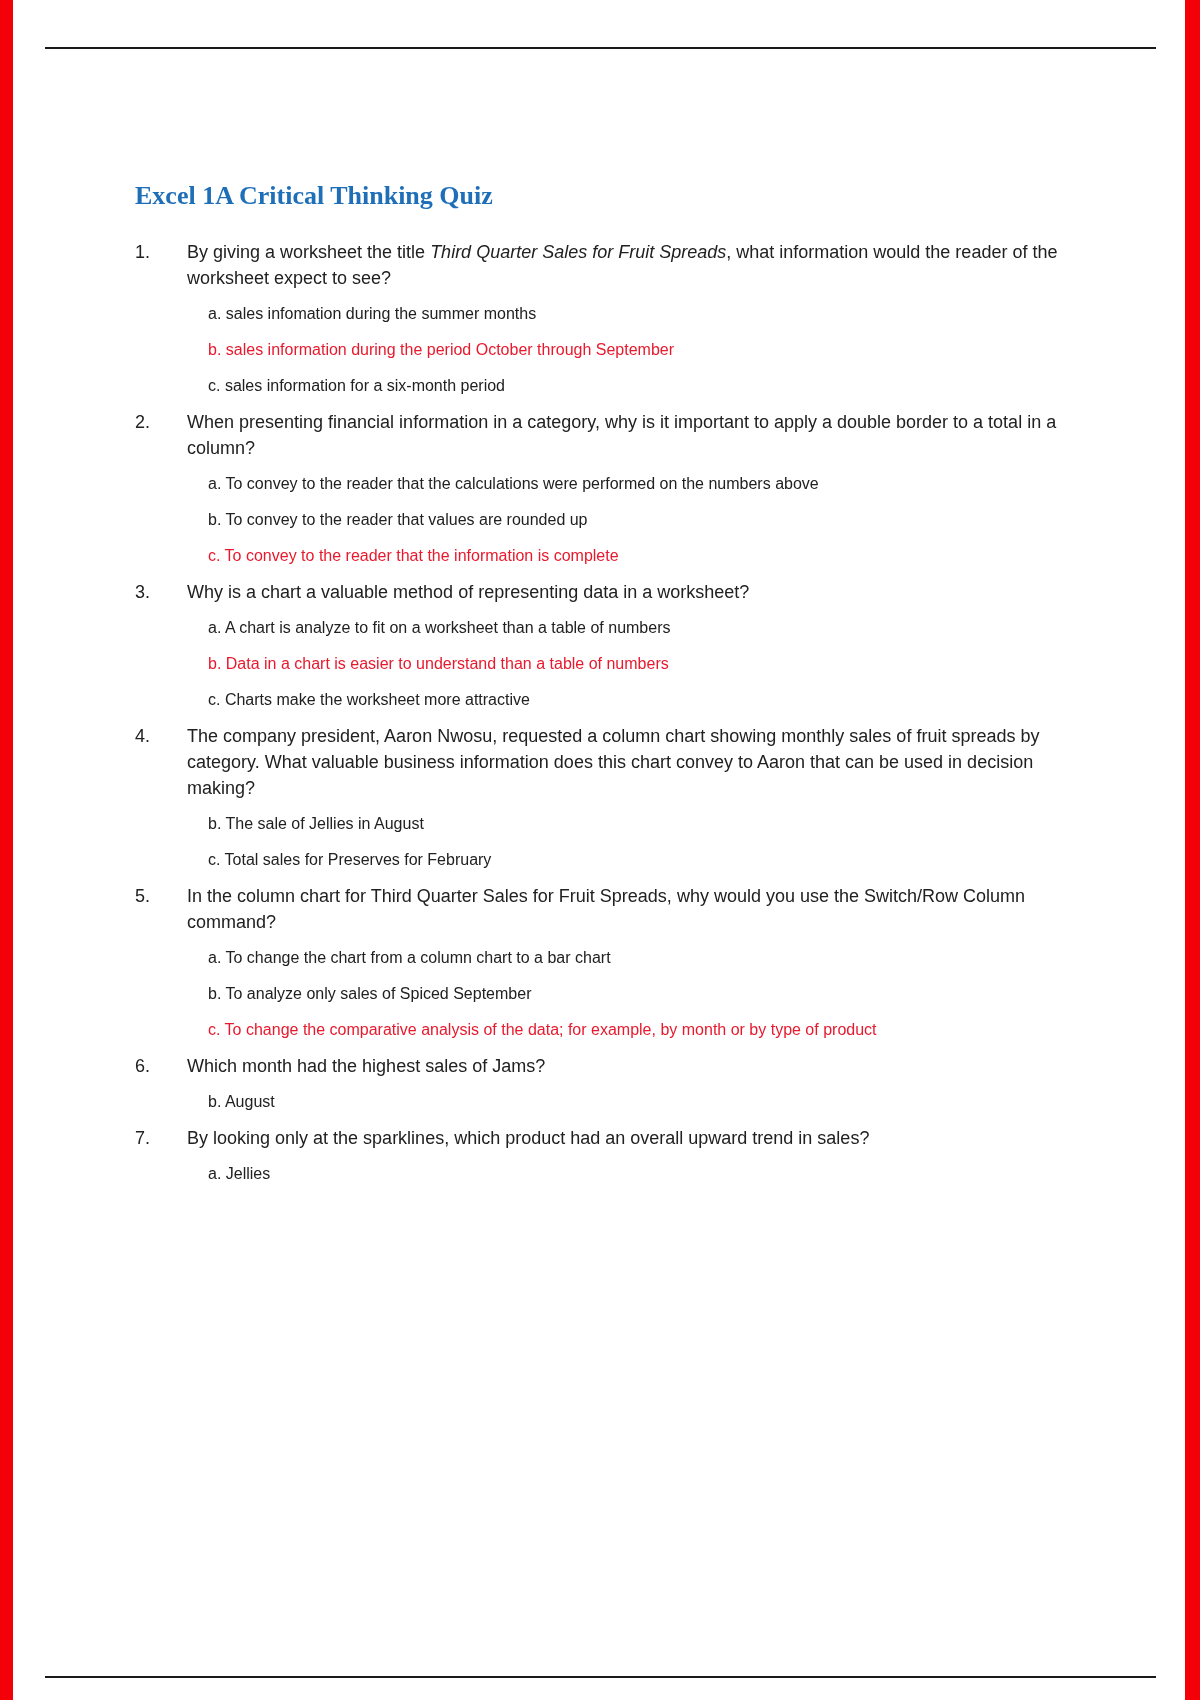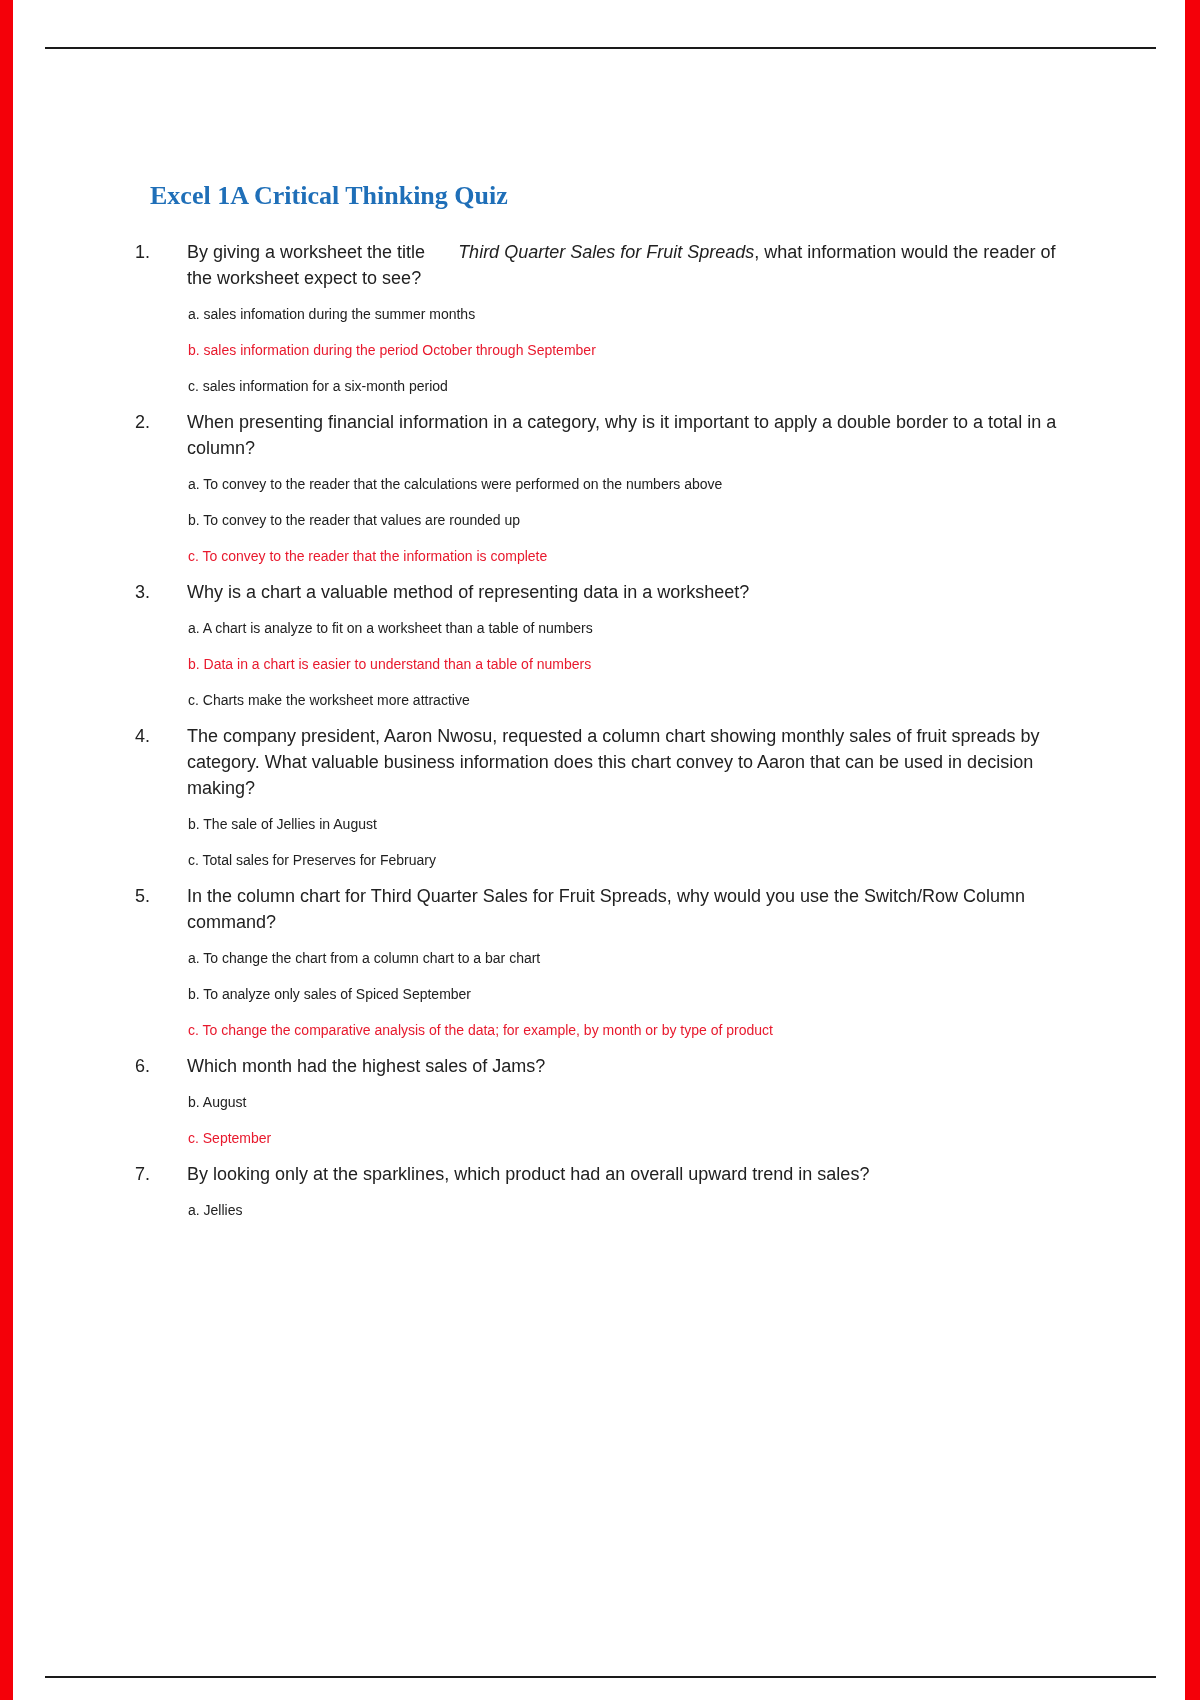--- a/index.html
+++ b/index.html
@@ -36,35 +36,35 @@
     left: 135px;
     width: 930px;
     padding-top: 180px;
   }
   .title {
     font-family: "Liberation Serif", serif;
     font-weight: bold;
     font-size: 26px;
     line-height: 32px;
     color: var(--title-blue, #1f6fb8);
-    margin: 0 0 27px 15px;
+    margin: 0 0 27px 0;
   }
   .question { margin-bottom: 2px; }
   .q-row {
     display: flex;
     font-size: 18px;
     line-height: 26px;
     margin-bottom: 10px;
   }
   .q-num { flex: none; width: 52px; }
   .q-text { flex: 1; }
-  .q-text em { font-style: italic; margin-left: 28px; }
+  .q-text em { font-style: italic; }
   .option {
-    margin-left: 53px;
-    font-size: 14px;
+    margin-left: 73px;
+    font-size: 16px;
     line-height: 26px;
     margin-bottom: 10px;
   }
   .option.correct { color: var(--correct-red, #e8192d); }
 </style>
 </head>
 <body>
 
 <div class="edge-bar left"></div>
 <div class="edge-bar right"></div>
@@ -123,21 +123,20 @@
     <div class="option">b. To analyze only sales of Spiced September</div>
     <div class="option correct">c. To change the comparative analysis of the data; for example, by month or by type of product</div>
   </div>
 
   <div class="question">
     <div class="q-row">
       <span class="q-num">6.</span>
       <span class="q-text">Which month had the highest sales of Jams?</span>
     </div>
     <div class="option">b. August</div>
-    <div class="option correct">c. September</div>
   </div>
 
   <div class="question">
     <div class="q-row">
       <span class="q-num">7.</span>
       <span class="q-text">By looking only at the sparklines, which product had an overall upward trend in sales?</span>
     </div>
     <div class="option">a. Jellies</div>
   </div>
 

